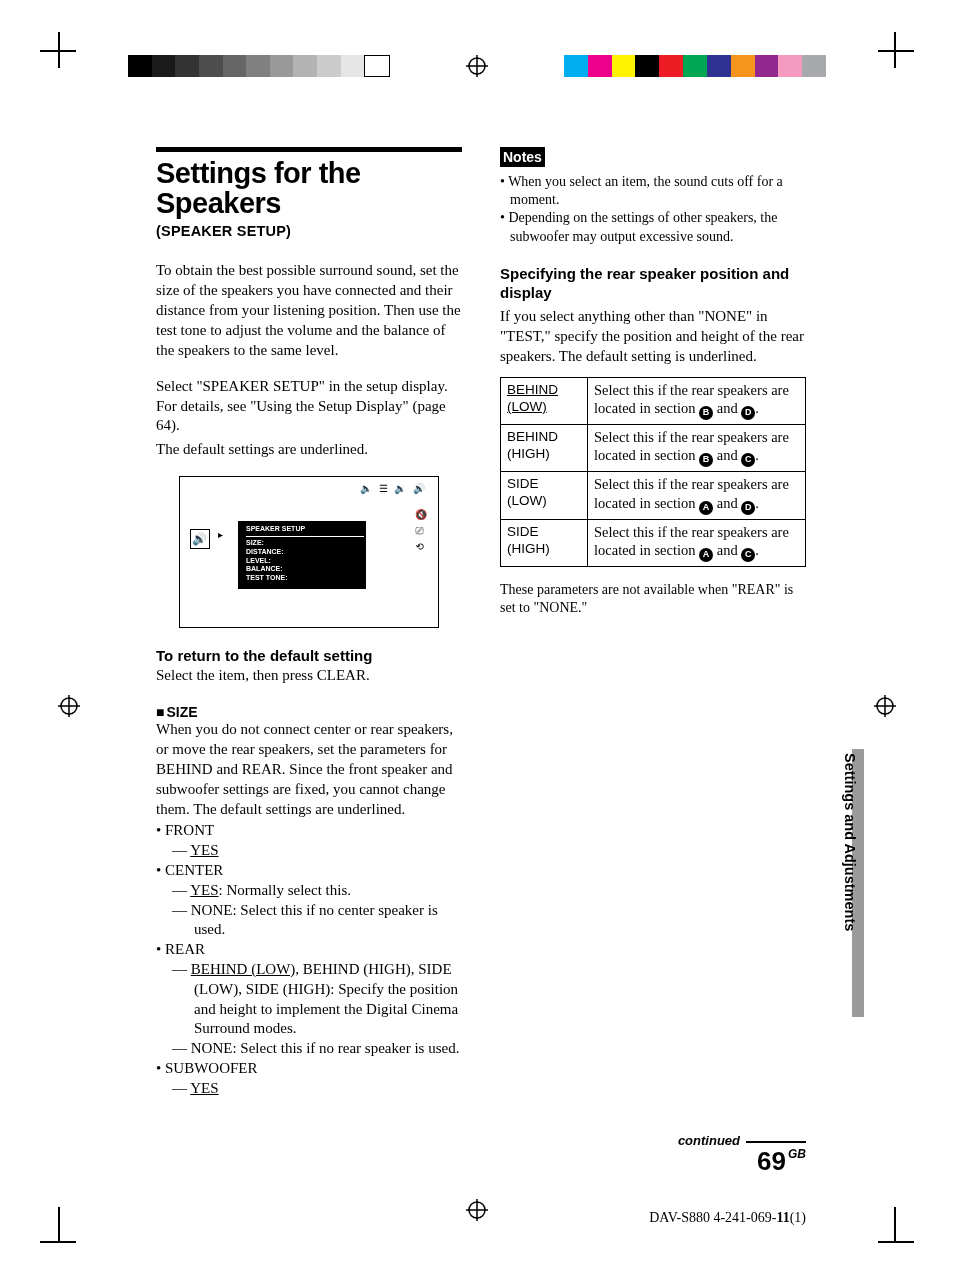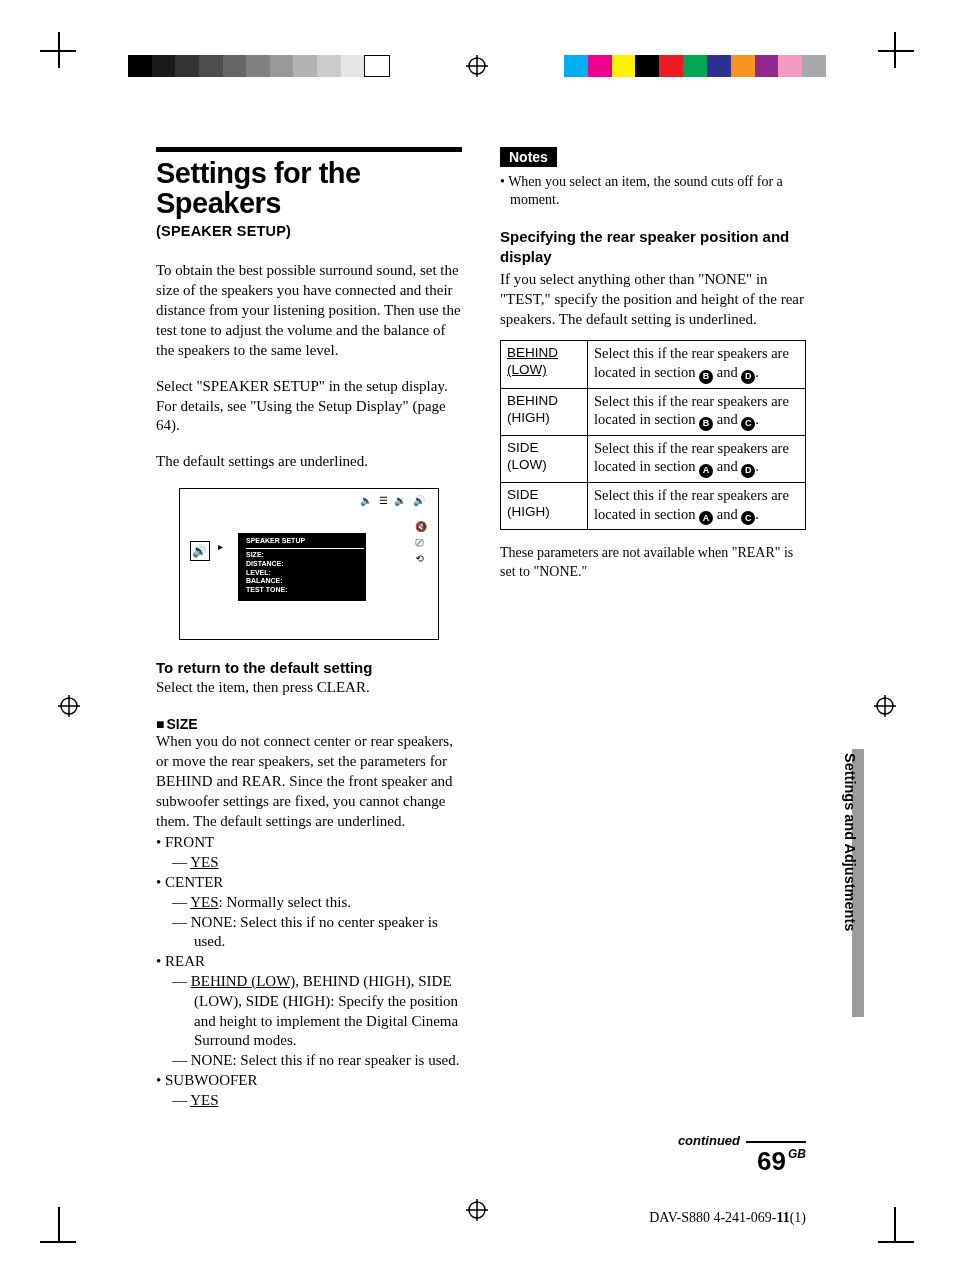--- a/index.html
+++ b/index.html
@@ -33,21 +33,21 @@
   
   .content { position:absolute; top:147px; left:156px; width:650px; display:flex; gap:38px; }
   .col { flex:1; min-width:0; }
 
   .rule { border-top:5px solid #000; width:100%; margin-bottom:6px; }
   h1 { font-family:Arial, Helvetica, sans-serif; font-weight:900; font-size:29px; letter-spacing:-0.5px; line-height:1.05; }
   h2.sub { font-family:Arial, Helvetica, sans-serif; font-weight:700; font-size:14.5px; margin-top:4px; letter-spacing:0.2px; }
 
   p { line-height:1.33; margin-top:0; }
   .para-block { margin-top:22px; }
-  .para-block p + p { margin-top:16px; }
+  .para-block p + p { margin-top:4px; }
   .para-block p.gap { margin-top:16px; }
 
   h3 { font-family:Arial, Helvetica, sans-serif; font-weight:700; font-size:15px; line-height:1.3; }
   h3.mt { margin-top:18px; }
   h4.sqhead { font-family:Arial, Helvetica, sans-serif; font-weight:700; font-size:14px; margin-top:18px; }
   h4.sqhead::before { content:"■"; margin-right:2px; font-size:14px; }
 
   ul.bul { list-style:none; margin-top:2px; }
   ul.bul > li { line-height:1.32; }
   ul.bul > li::before { content:"• "; }
@@ -59,21 +59,21 @@
   
   .osd { width:260px; height:152px; border:1px solid #000; margin:16px auto 0; position:relative; background:#fff; }
   .osd-icons-top { position:absolute; top:6px; right:10px; font-size:10px; color:#000; letter-spacing:2px; }
   .osd-icons-side { position:absolute; top:30px; right:10px; font-size:10px; line-height:1.6; }
   .osd-left-icon { position:absolute; left:10px; top:52px; width:20px; height:20px; border:1.5px solid #000; display:flex; align-items:center; justify-content:center; font-size:12px; }
   .osd-box { position:absolute; left:58px; top:44px; width:128px; background:#000; color:#fff; font-family:Arial, sans-serif; font-size:7px; font-weight:700; padding:4px 2px 6px 8px; line-height:1.25; }
   .osd-box .hd { border-bottom:1px solid #fff; padding-bottom:2px; margin-bottom:2px; }
   .osd-arrow { position:absolute; left:38px; top:52px; font-size:10px; }
 
   
-  .notes-badge { display:inline-block; background:#000; color:#fff; font-family:Arial, Helvetica, sans-serif; font-weight:700; font-size:14px; padding:2px 9px; }
+  .notes-badge { display:inline-block; background:#000; color:#fff; font-family:Arial, Helvetica, sans-serif; font-weight:700; font-size:14px; padding:2px 3px; }
   ul.notes { list-style:none; margin-top:6px; }
   ul.notes li { font-size:14px; line-height:1.3; padding-left:10px; text-indent:-10px; }
   ul.notes li::before { content:"• "; }
 
   
   table.spec { border-collapse:collapse; width:100%; margin-top:10px; }
   table.spec td { border:1px solid #000; padding:3px 6px 4px; vertical-align:top; font-family:Arial, Helvetica, sans-serif; font-size:13.5px; line-height:1.28; }
   table.spec td.opt span.u { text-decoration:underline; }
   table.spec td.desc { font-family:"Times New Roman", serif; font-size:14.5px; }
   .circ { display:inline-flex; width:14px; height:14px; border-radius:50%; background:#000; color:#fff; font-family:Arial; font-size:9px; font-weight:700; align-items:center; justify-content:center; vertical-align:-2px; }
@@ -211,20 +211,21 @@
             <li><span class="u">YES</span></li>
           </ul>
         </li>
       </ul>
     </div>
 
     <div class="col">
       <span class="notes-badge">Notes</span>
       <ul class="notes">
         <li>When you select an item, the sound cuts off for a moment.</li>
+        <li>Depending on the settings of other speakers, the subwoofer may output excessive sound.</li>
       </ul>
 
       <h3 class="mt">Specifying the rear speaker position and display</h3>
       <p style="margin-top:4px">If you select anything other than "NONE" in "TEST," specify the position and height of the rear speakers. The default setting is underlined.</p>
 
       <table class="spec">
         <tbody id="spec-body">
             <tr>
               <td class="opt"><span class="u">BEHIND (LOW)</span></td>
               <td class="desc">Select this if the rear speakers are located in section <span class="circ">B</span> and <span class="circ">D</span>.</td>

